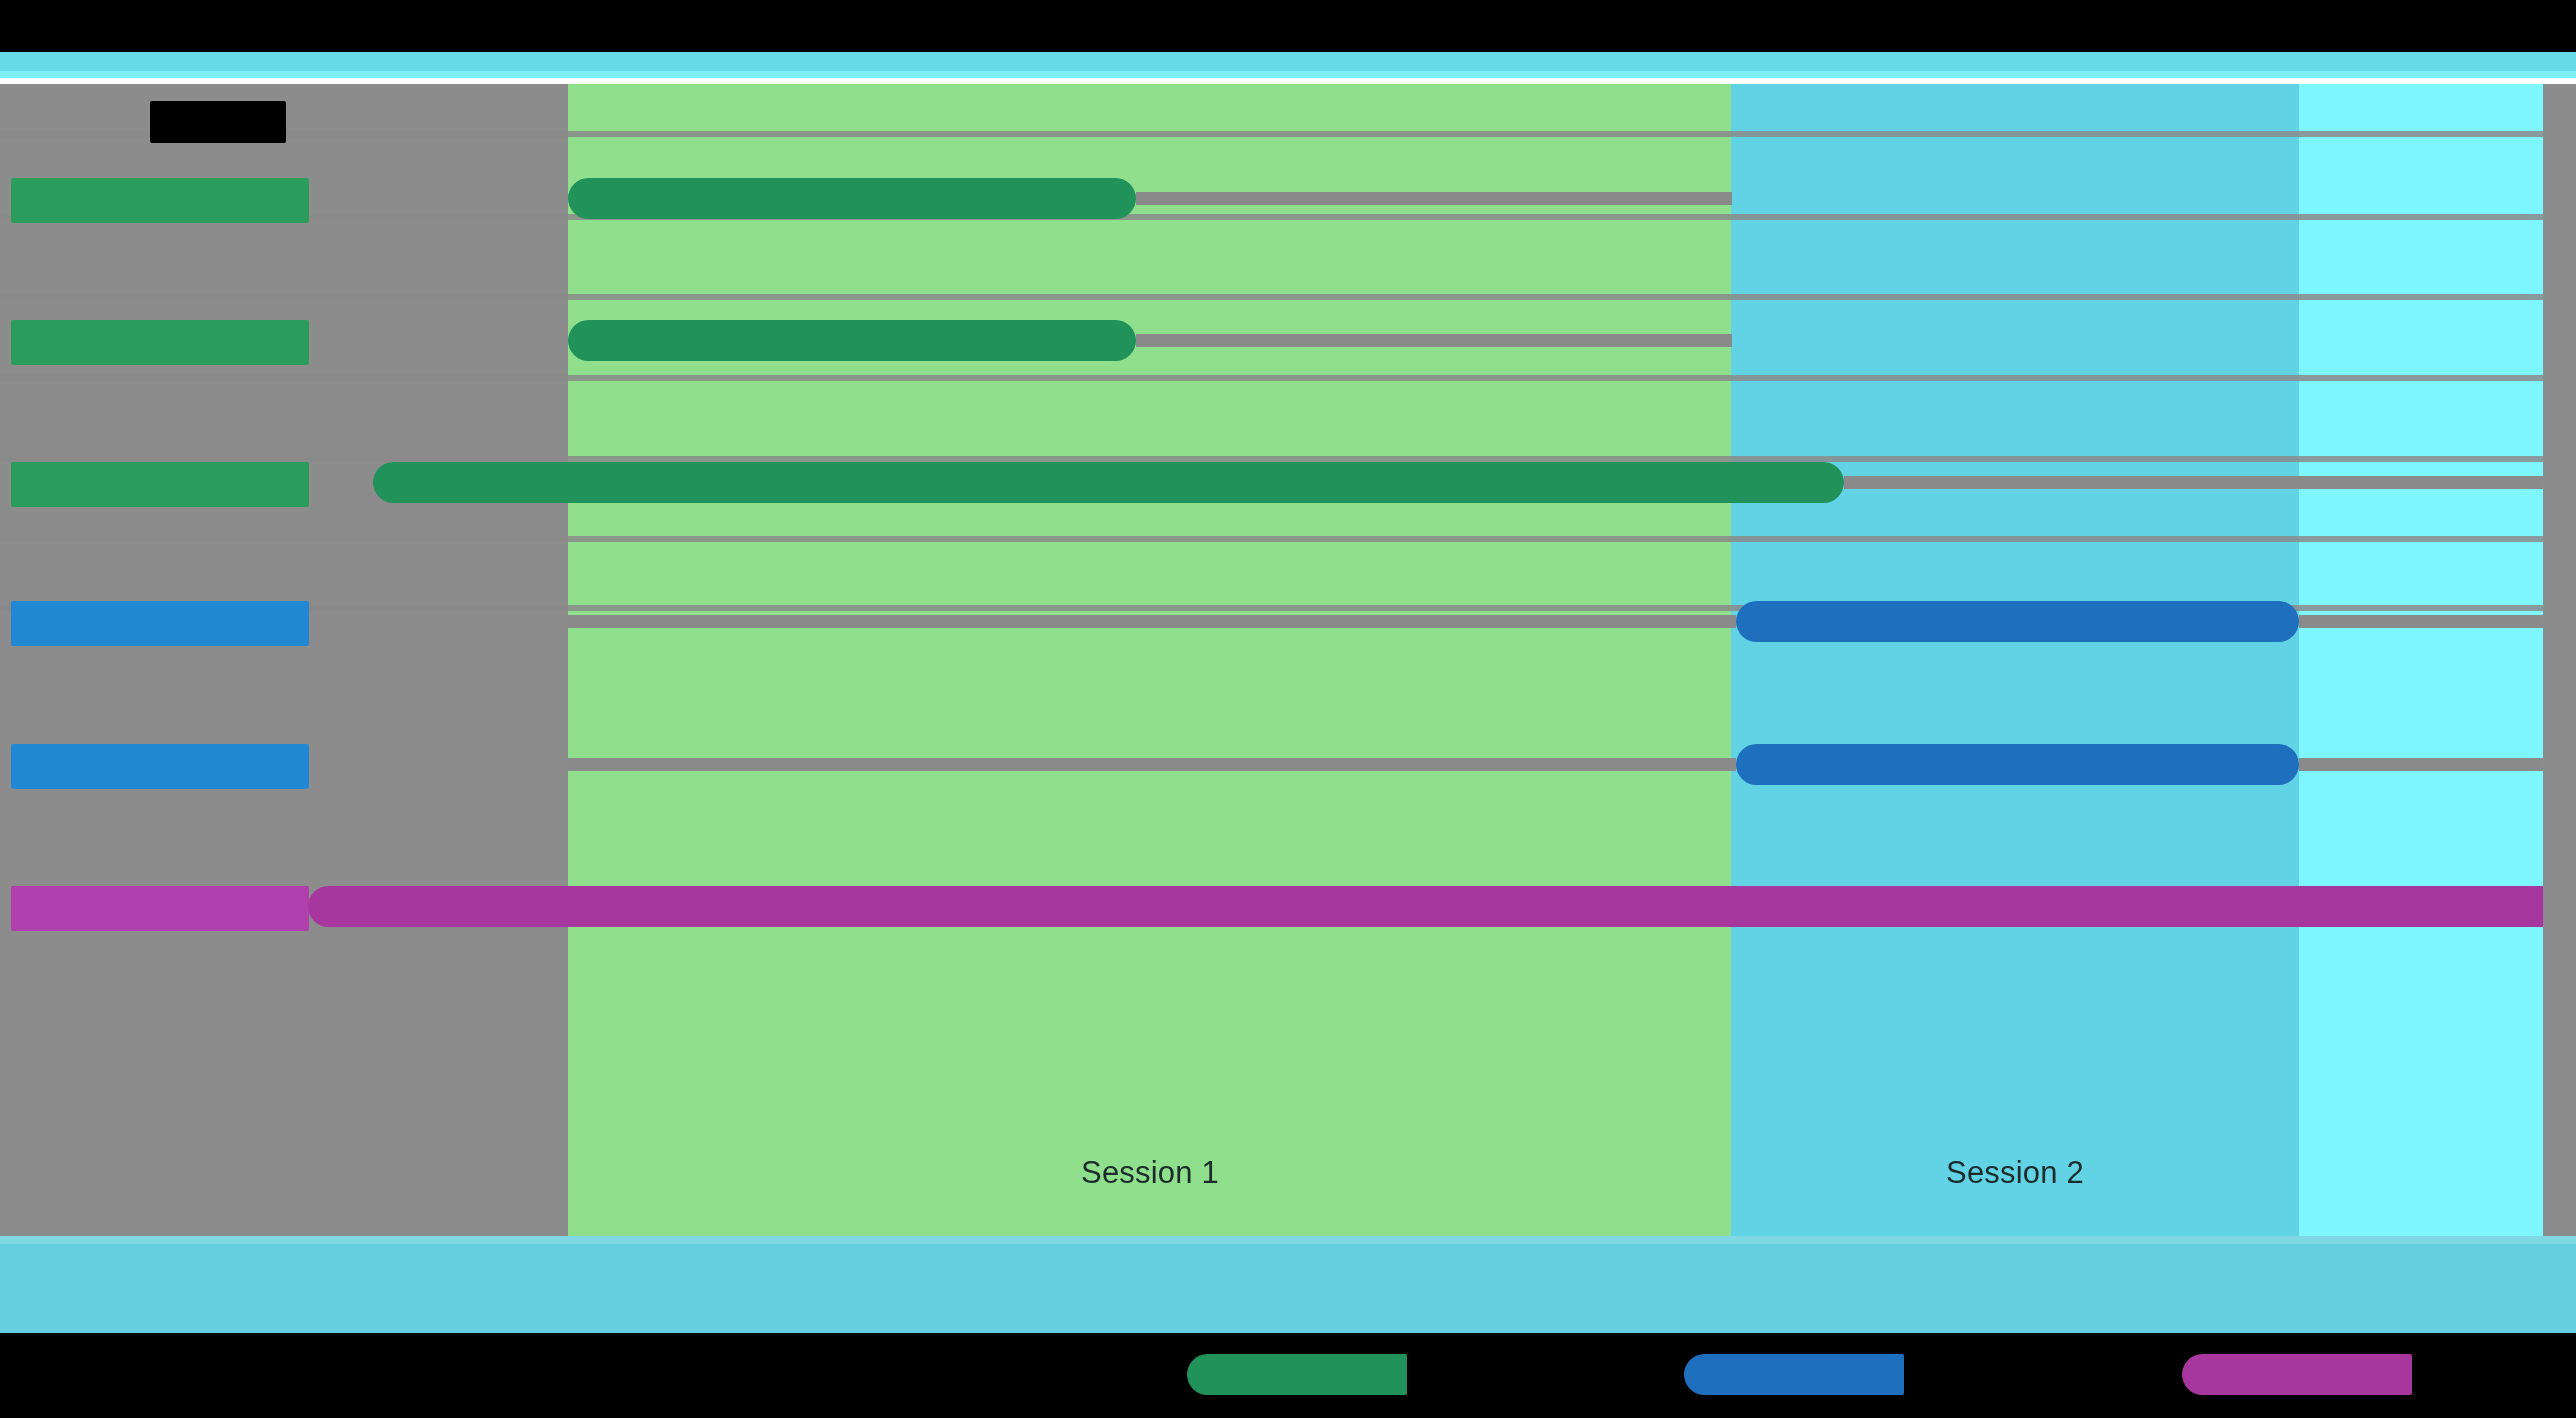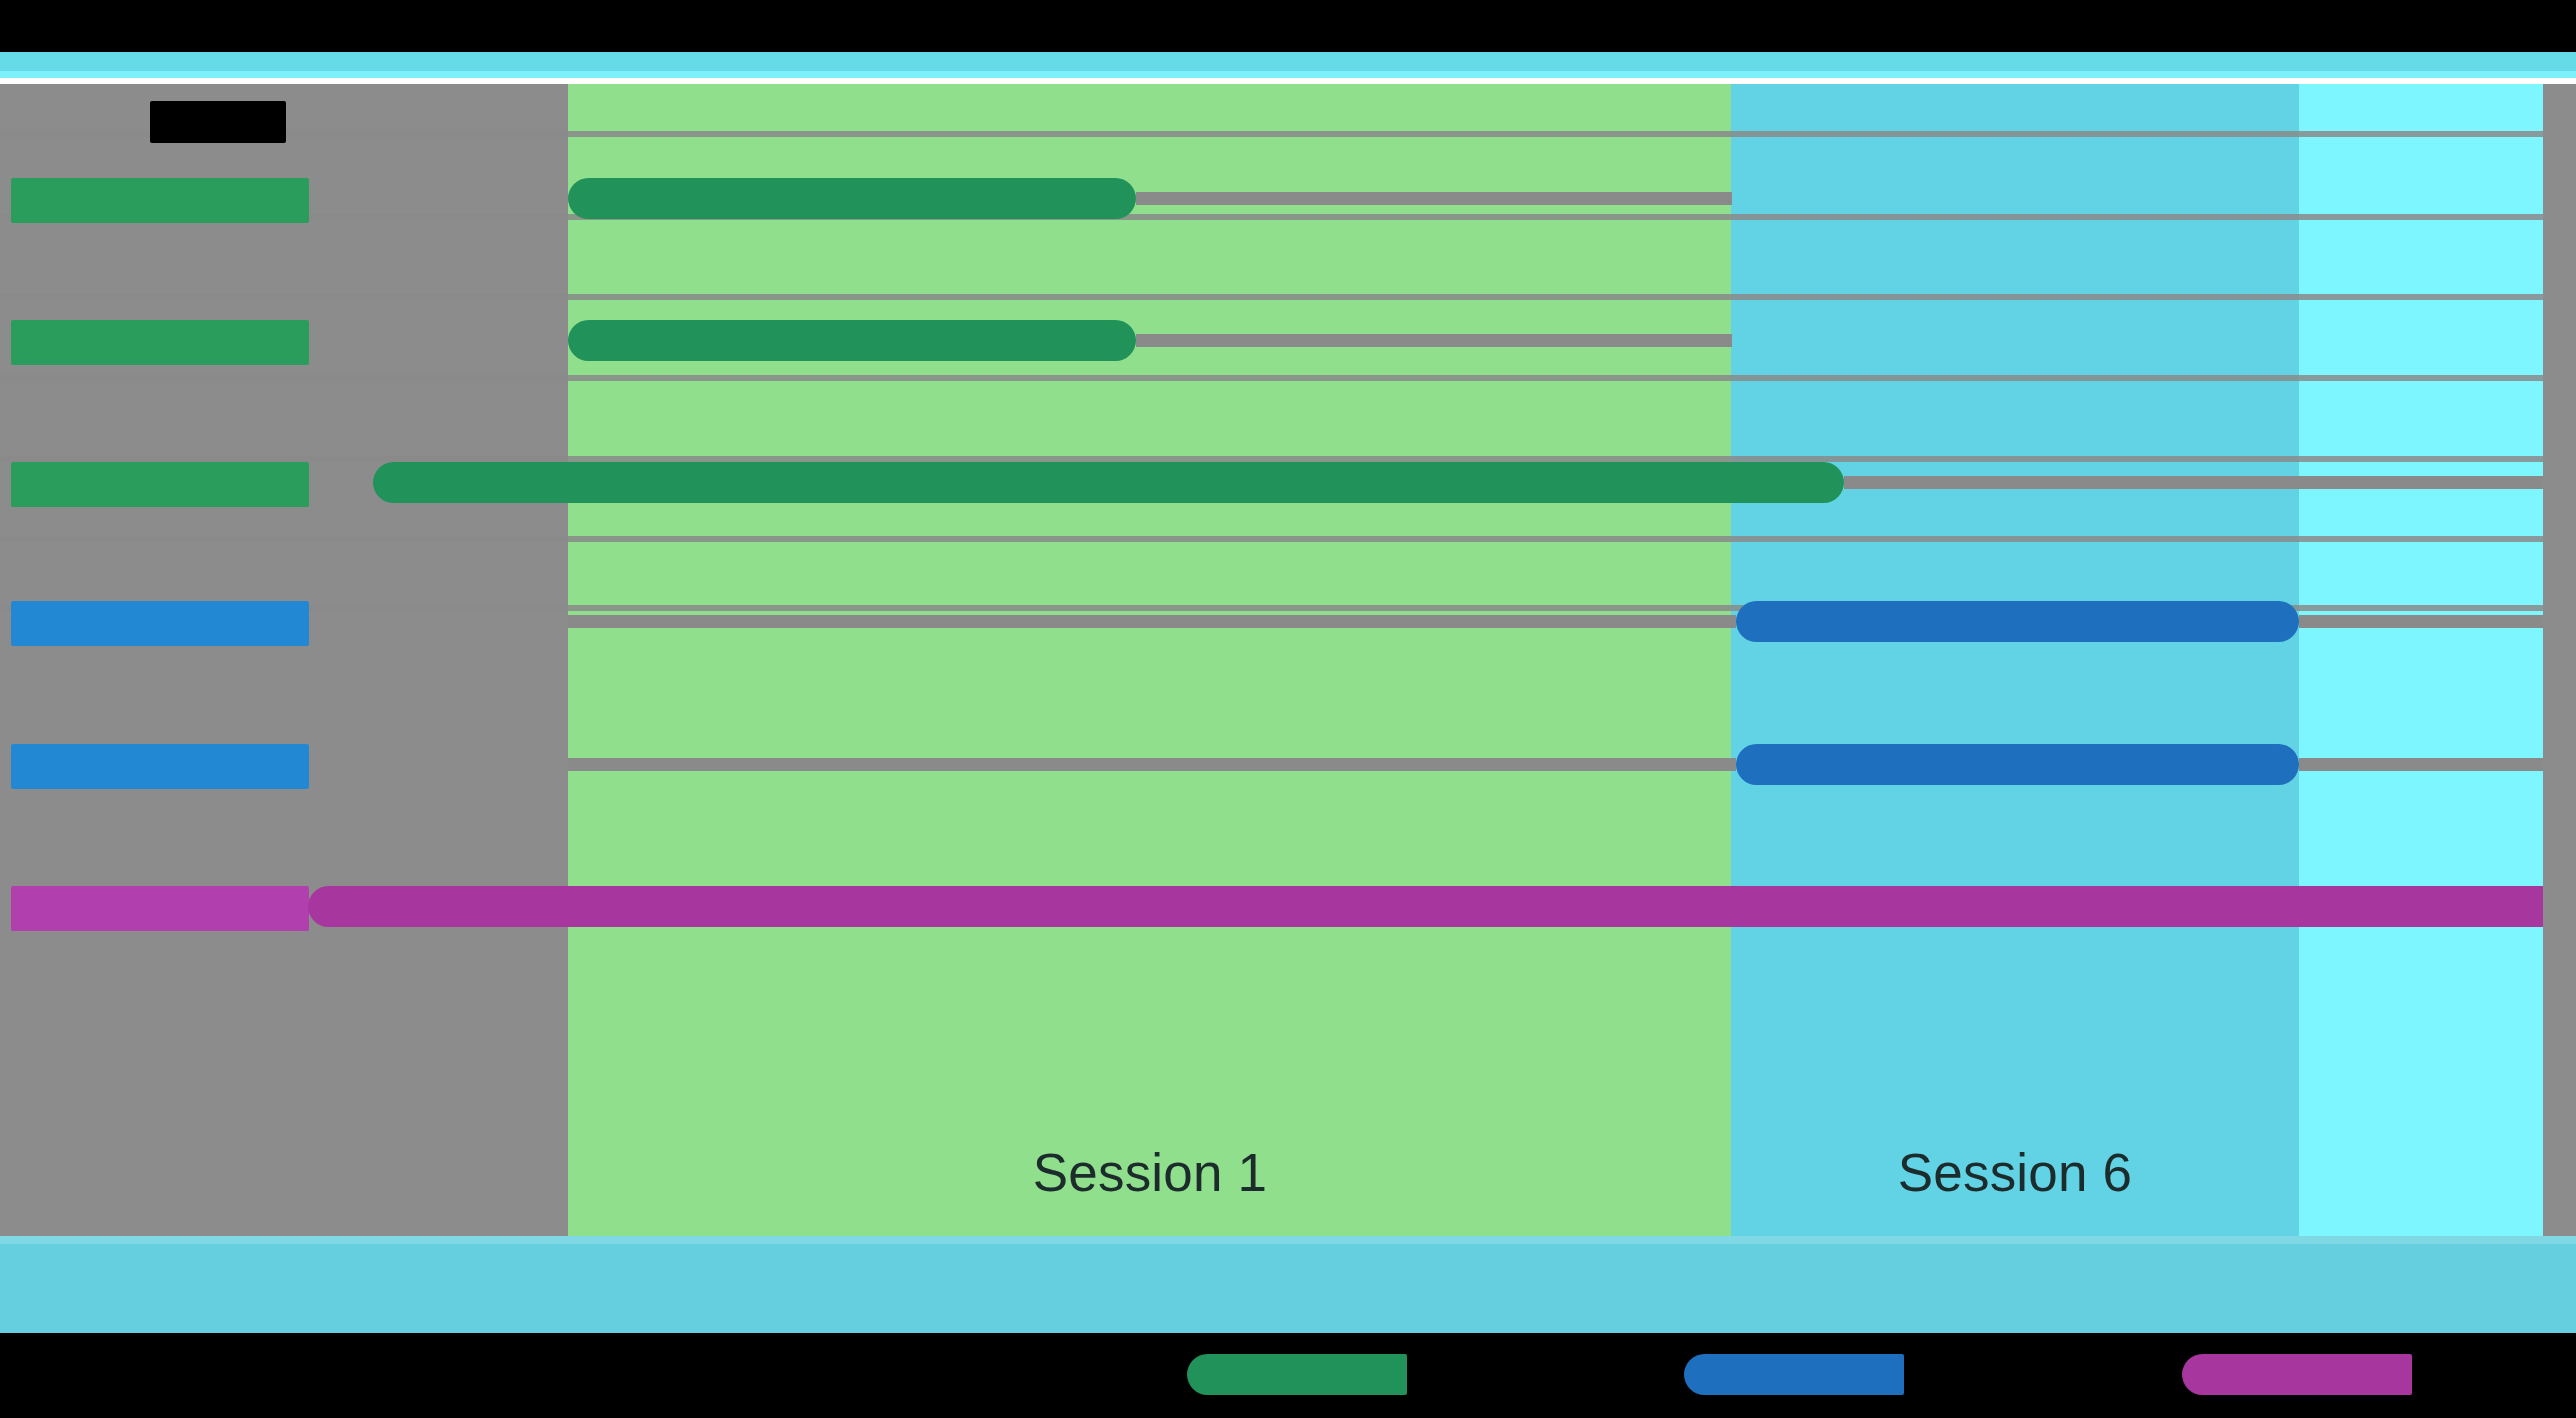--- a/index.html
+++ b/index.html
@@ -17,21 +17,21 @@
   
   .plot{position:absolute;left:0;top:32px;width:2576px;height:1160px;background:#8c8c8c;}
 
   
   .gutter{position:absolute;left:0;top:0;width:568px;height:1018px;background:#8c8c8c;}
 
   
   .band{position:absolute;top:0;height:1159px;}
   .band .band-label{position:absolute;left:0;right:0;top:1018px;height:141px;
       display:flex;align-items:center;justify-content:center;
-      font-size:53px;color:#1c2b2b;letter-spacing:0.2px;}
+      font-size:31px;color:#1c2b2b;letter-spacing:0.2px;}
 
   
   .grid{position:absolute;left:0;width:2543px;height:5.6px;background:#8a8a8a;opacity:.85;}
 
   
   .bar{position:absolute;height:41px;border-radius:20.6px;}
   .rem{position:absolute;height:13px;background:#8a8a8a;}
 
   
   .rightpad{position:absolute;left:2543px;top:0;width:33px;height:1159px;background:#8c8c8c;}
@@ -62,21 +62,21 @@
     <div class="top-strip2"></div>
     <div class="top-strip3"></div>
 
     <div class="plot">
 
       <div class="band" style="left:568px;width:1164px;background:#90df8c;">
         <div class="band-label">Session 1</div>
       </div>
 
       <div class="band" style="left:1731px;width:568px;background:#62d3e4;">
-        <div class="band-label">Session 6</div>
+        <div class="band-label">Session 2</div>
       </div>
 
       <div class="band" style="left:2299px;width:244px;background:#7df6ff;">
         <div class="band-label"></div>
       </div>
 
       <div class="gutter"></div>
 
       <div class="grid" style="top:47px;"></div>
       <div class="grid" style="top:130px;"></div>

